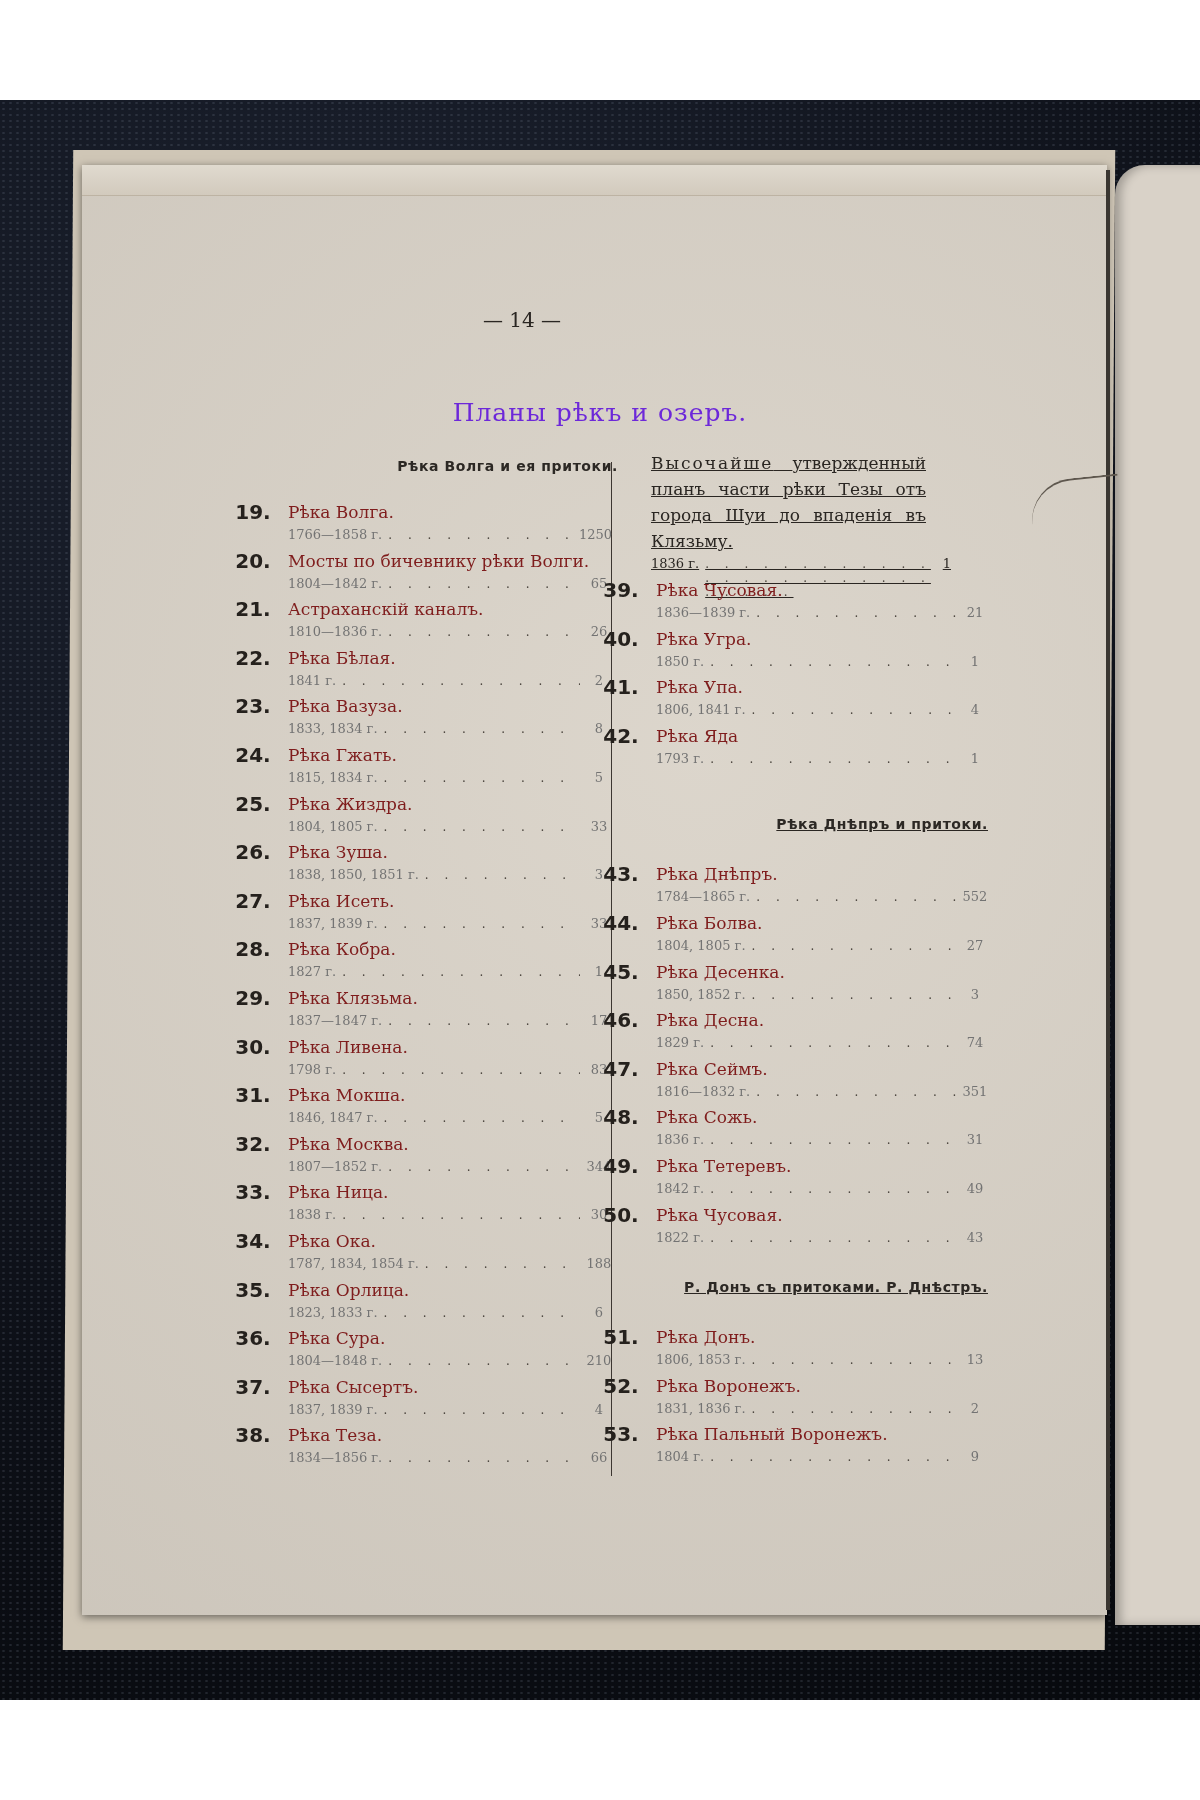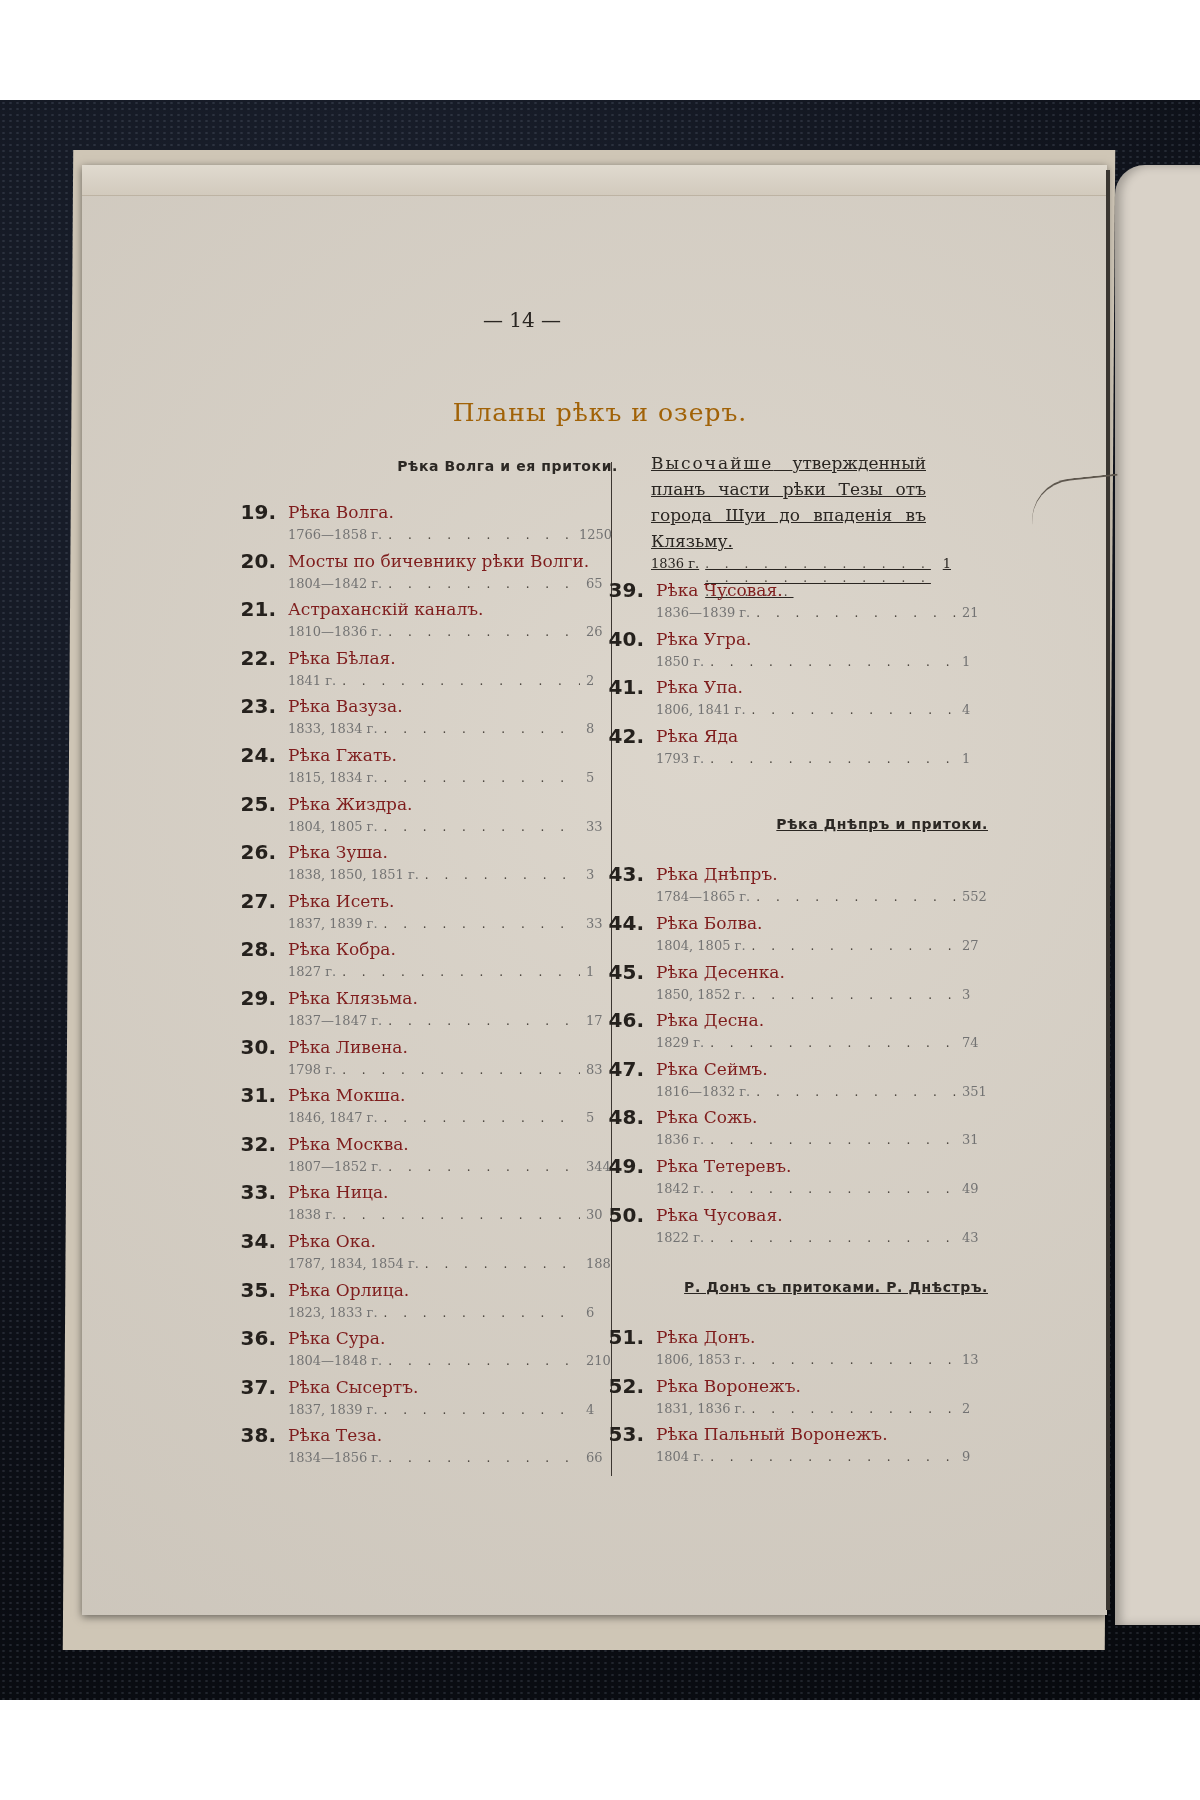--- a/index.html
+++ b/index.html
@@ -43,51 +43,51 @@
   .tear {
     position: absolute; left: 1030px; top: 478px; width: 90px; height: 40px;
     border-top: 2px solid #5e574e; border-radius: 60px 0 0 0; transform: rotate(-6deg);
   }
   .page-number {
     position: absolute; left: 0; width: 1044px; top: 308px; text-align: center;
     font-size: 20px; color: #2a2622;
   }
   .title {
     position: absolute; left: 0; width: 1200px; top: 398px; text-align: center;
-    font-size: 25px; color: #a16207; letter-spacing: 1px;
+    font-size: 25px; color: #6d28d9; letter-spacing: 1px;
   }
   .col-divider {
     position: absolute; left: 611px; top: 462px; width: 1px; height: 1014px; background: #3c3631;
   }
   .col { position: absolute; color: #2a2622; }
   .col-left { left: 230px; top: 458px; width: 388px; }
   .col-right { left: 598px; top: 450px; width: 390px; text-decoration: underline; }
   .section-heading {
     font-family: "DejaVu Sans", sans-serif; font-weight: bold; font-size: 14px;
     text-align: right; color: #2c2824; letter-spacing: 0.6px;
   }
   .entry { position: relative; height: 48.6px; }
   .entry .num {
-    position: absolute; left: 0; top: 0; width: 46px; text-align: right;
+    position: absolute; left: 0; top: 0; width: 46px; text-align: center;
     font-family: "DejaVu Sans", sans-serif; font-weight: bold; font-size: 20px; color: #25211d;
   }
   .entry .name {
     position: absolute; left: 58px; top: 2px; font-size: 17px; color: #7f1d1d; white-space: nowrap;
   }
   .entry .dates {
     position: absolute; left: 58px; top: 27px; right: 0; font-size: 13px; color: #737373;
     display: flex; align-items: baseline; white-space: nowrap;
   }
   .entry .dots {
     flex: 1; overflow: hidden; margin: 0 6px; color: #4a443d; letter-spacing: 6px; font-size: 12px;
   }
   .entry .dots::before {
     content: ". . . . . . . . . . . . . . . . . . . . . . . . . . . . . . . . . . . . . . . .";
   }
-  .entry .count { min-width: 26px; text-align: left; }
+  .entry .count { min-width: 26px; text-align: center; }
   .col-left .entry .dates { right: 6px; }
   .decree {
     margin-left: 53px; font-size: 17px; line-height: 26px; color: #2a2622; text-align: justify;
     width: 275px;
   }
   .decree .smallcaps { letter-spacing: 2px; }
   .decree-dates {
     margin-left: 53px; margin-top: 2px; font-size: 13px; display: flex; align-items: baseline;
     width: 300px; height: 22px;
   }

